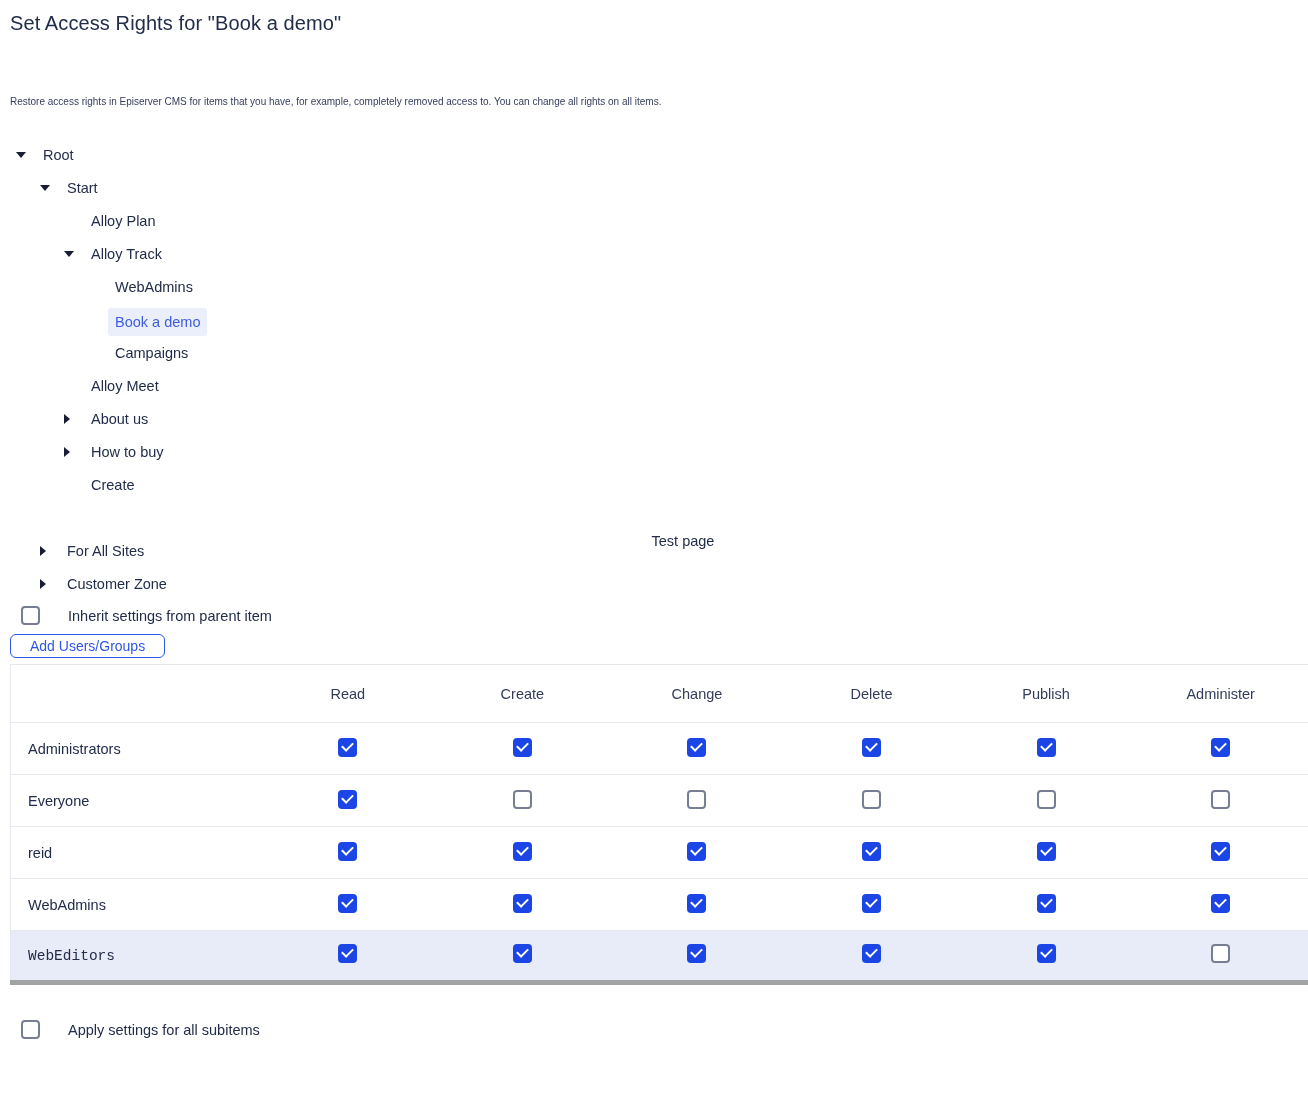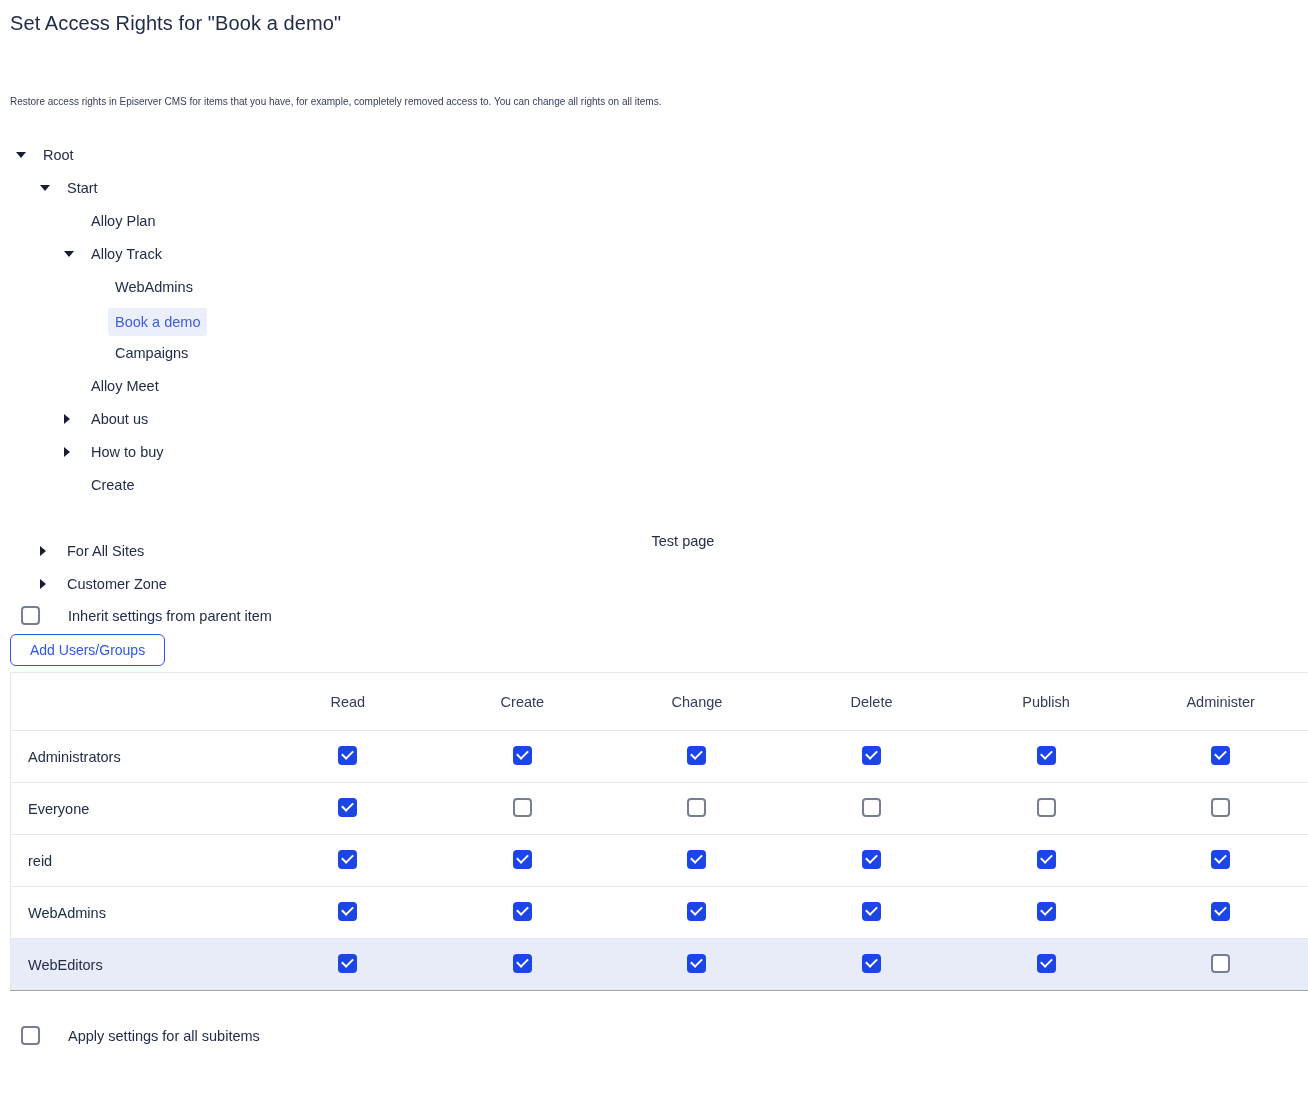--- a/index.html
+++ b/index.html
@@ -96,21 +96,21 @@
     left: 4px; top: 4px;
     width: 9px; height: 5px;
     border-left: 2px solid #fff;
     border-bottom: 2px solid #fff;
     transform: rotate(-45deg);
   }
 
   
   .btn {
     margin: 9px 0 0 10px;
-    height: 32px;
+    height: 24px;
     padding: 0 19px;
     background: #ffffff;
     border: 1px solid var(--accent-btn, #2e56e8);
     color: var(--accent-btn, #2e56e8);
     font-size: 14px;
     font-family: "Liberation Sans", sans-serif;
     border-radius: 6px;
     cursor: pointer;
   }
 
@@ -132,21 +132,21 @@
     color: #333c5b;
     text-align: center;
   }
   table.perm td { height: 52px; text-align: center; }
   table.perm .name-col {
     width: 250px;
     text-align: left;
     padding-left: 17px;
     color: var(--text-primary, #222d4a);
   }
-  table.perm tbody tr:last-child td { border-bottom: 1px solid #a3a3a3; }
+  table.perm tbody tr:last-child td { border-bottom: 5px solid #a3a3a3; font-family: Liberation Mono, monospace; }
   table.perm tbody tr.highlighted { background: var(--row-highlight, #e8ecf8); }
 </style>
 </head>
 <body>
 
 <div class="page">
 
   <h1 class="page-title">Set Access Rights for "Book a demo"</h1>
 
   <p class="page-desc">Restore access rights in Episerver CMS for items that you have, for example, completely removed access to. You can change all rights on all items.</p>

